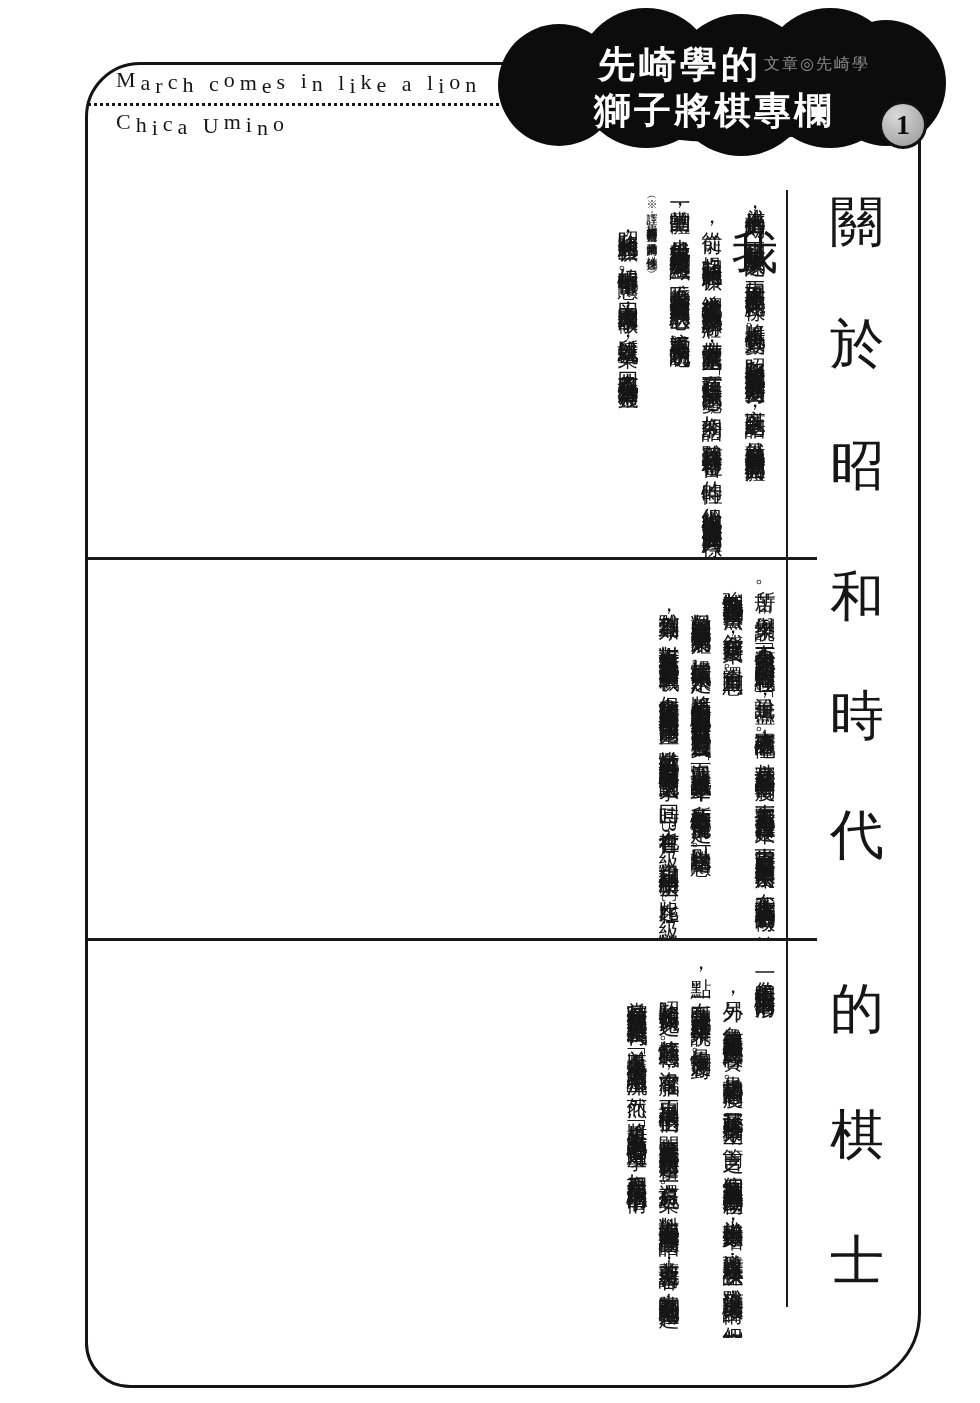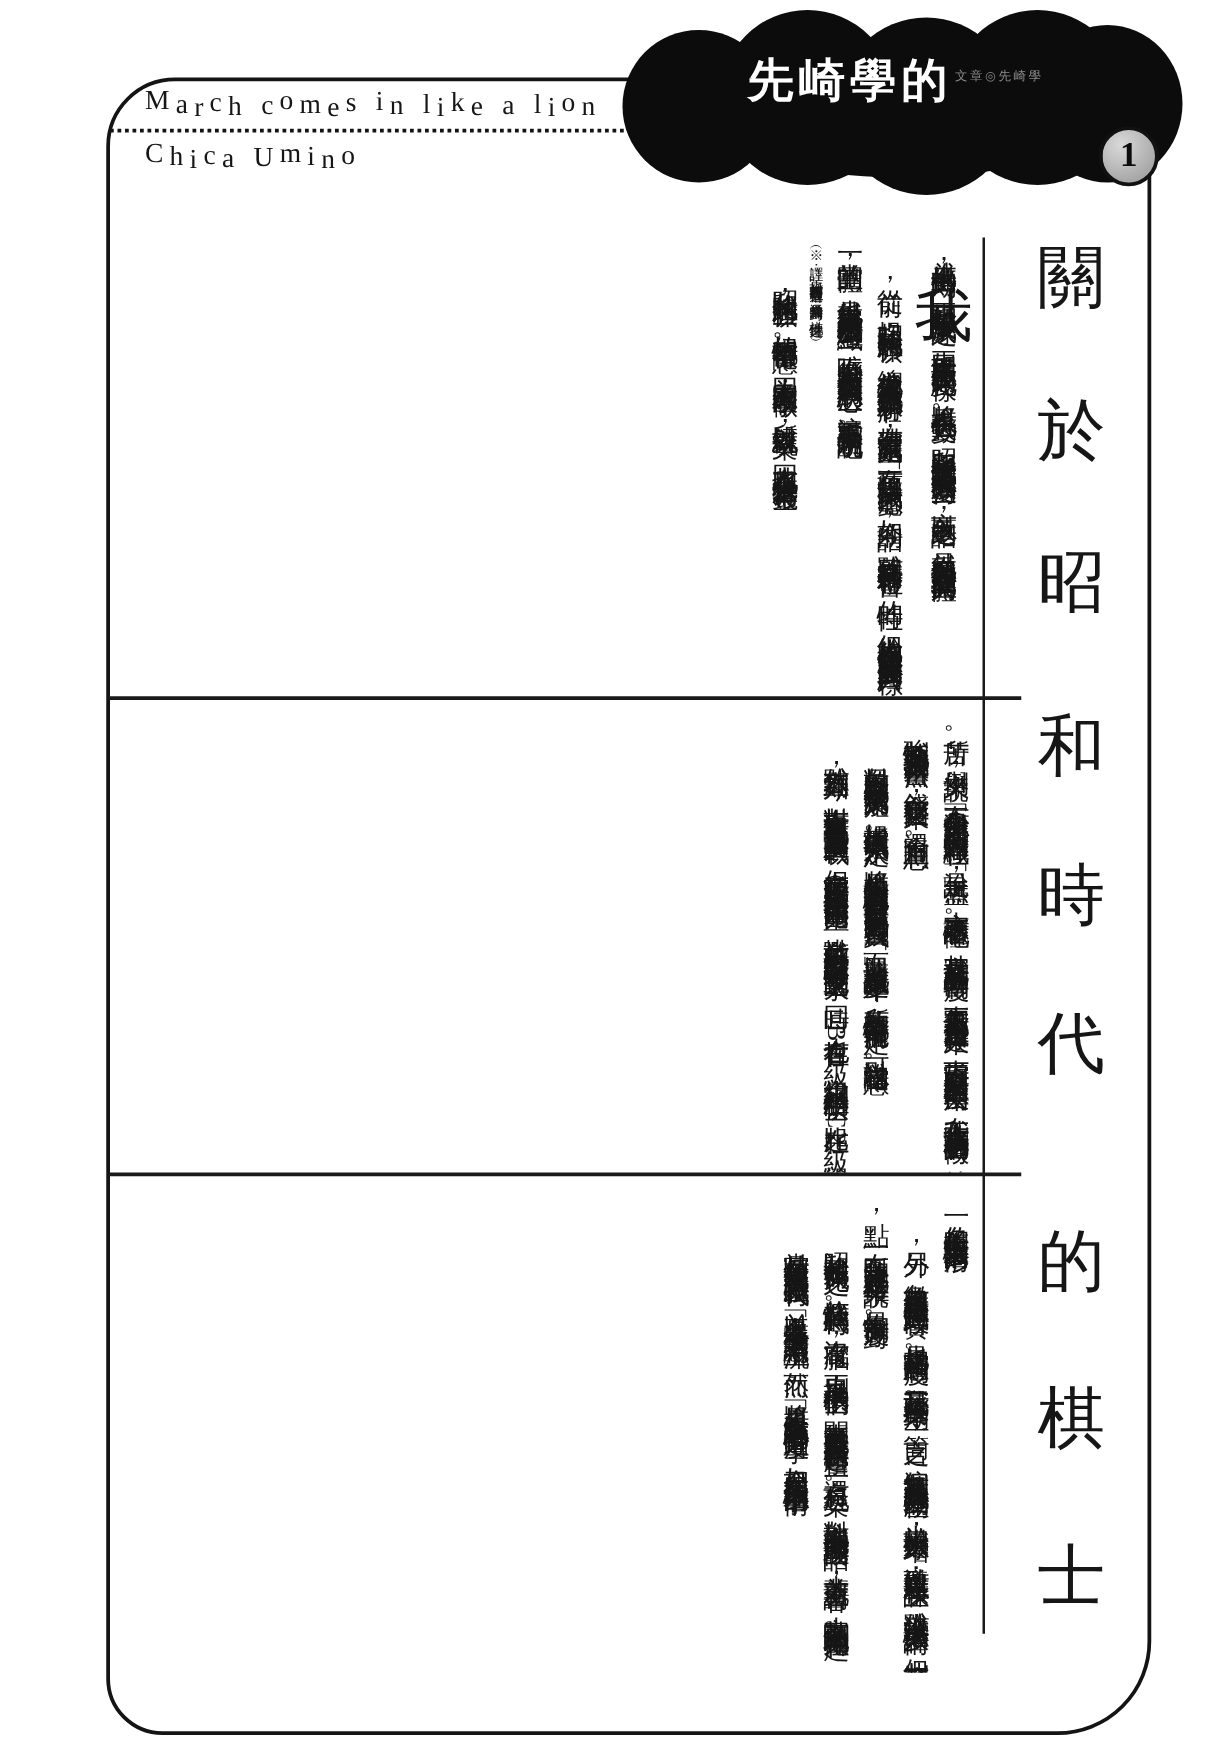--- a/index.html
+++ b/index.html
@@ -20,21 +20,21 @@
   .blob { left:498px; top:8px; width:448px; height:148px; z-index:5; }
   .blob i { position:absolute; background:#0c0c0c; border-radius:50%; display:block; }
   .b1 { left:0px;   top:16px; width:122px; height:122px; }
   .b2 { left:78px;  top:0px;  width:140px; height:140px; }
   .b3 { left:172px; top:6px;  width:142px; height:142px; }
   .b4 { left:262px; top:0px;  width:140px; height:140px; }
   .b5 { left:328px; top:12px; width:120px; height:126px; }
   .b6 { left:60px;  top:22px; width:330px; height:112px; border-radius:56px; }
   .logo-line1 { left:100px; top:32px; color:#ffffff; font-size:37px; font-weight:bold; letter-spacing:4px; }
   .logo-line2 { left:96px;  top:78px; color:#ffffff; font-size:37px; font-weight:bold; letter-spacing:3px; }
-  .credit { left:266px; top:46px; color:#8a8a8a; font-size:10px; letter-spacing:2px; }
+  .credit { left:266px; top:46px; color:#8a8a8a; font-size:16px; letter-spacing:2px; }
 
   
   .badge { left:879px; top:101px; width:48px; height:48px; border-radius:50%;
     background:radial-gradient(circle at 35% 28%, #d9d9d9, #969696);
     border:3px solid #111; z-index:6; display:flex; align-items:center; justify-content:center; }
   .badge span { font-size:28px; font-weight:bold; color:#0c0c0c; }
 
   
   .vsep { left:786px; top:190px; width:2px; height:1117px; background:#1a1a1a; z-index:2; }
   .hdiv { left:87px; width:730px; height:3px; background:#1a1a1a; z-index:2; }
@@ -70,20 +70,21 @@
 
 <div class="abs blob">
   <i class="b1"></i>
   <i class="b2"></i>
   <i class="b3"></i>
   <i class="b4"></i>
   <i class="b5"></i>
   <i class="b6"></i>
   <div class="abs logo-line1">先崎學的</div>
   <div class="abs credit">文章◎先崎學</div>
+  <div class="abs logo-line2">獅子將棋專欄</div>
 </div>
 
 <div class="abs badge">
   <span>1</span>
 </div>
 
 <div class="abs vsep"></div>
 <div class="abs hdiv d1"></div>
 <div class="abs hdiv d2"></div>
 

